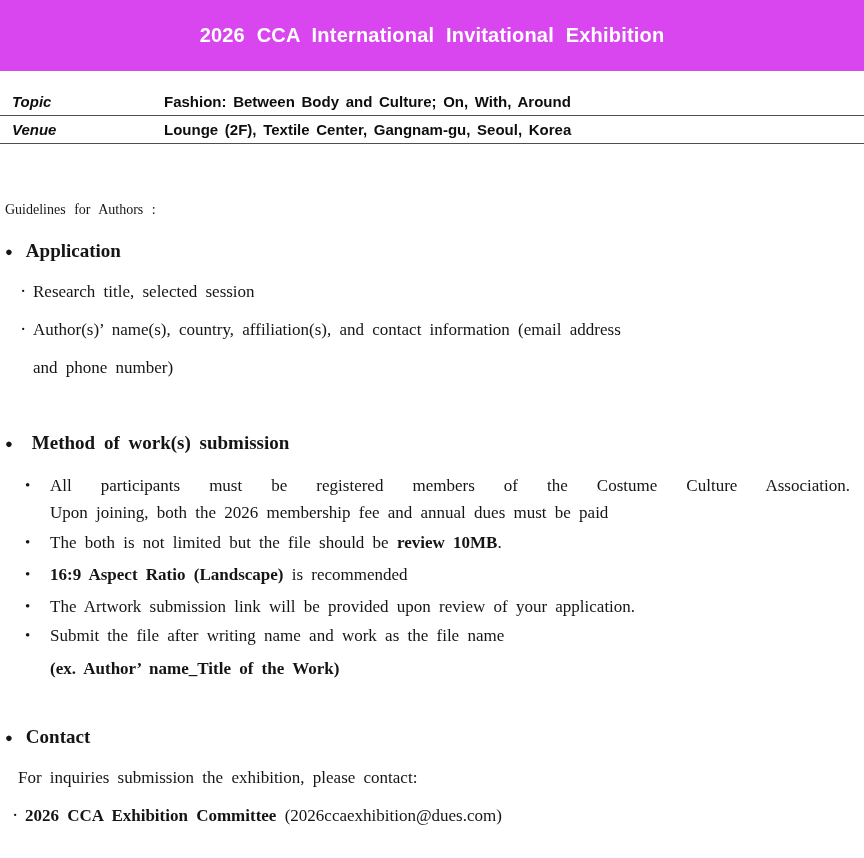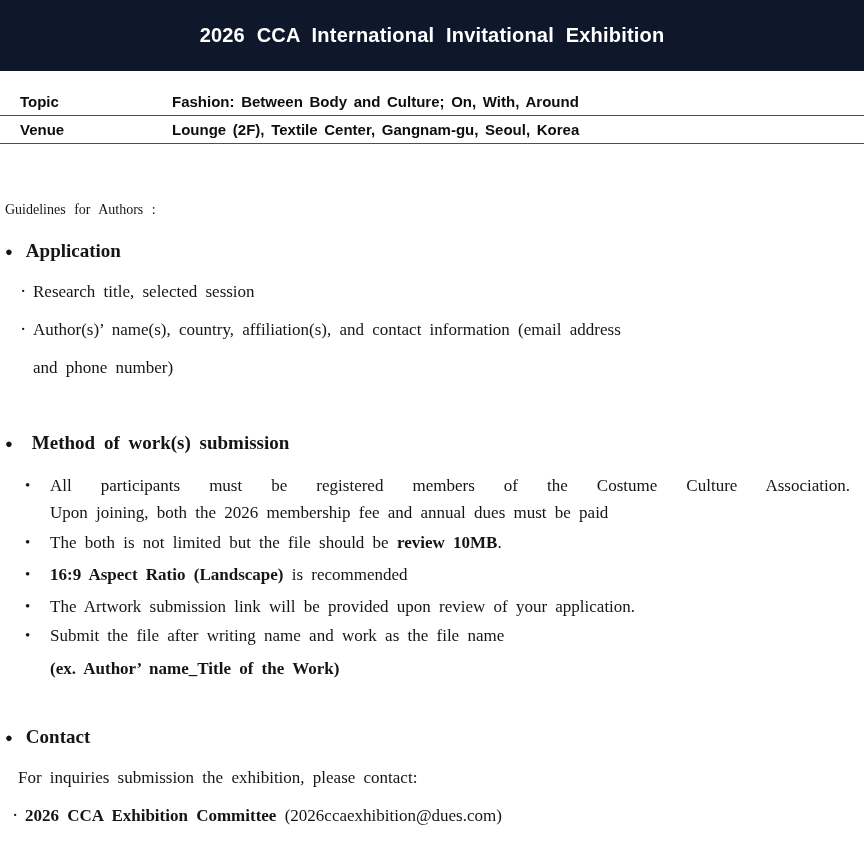--- a/index.html
+++ b/index.html
@@ -12,21 +12,21 @@
     width: 864px;
     height: 858px;
     background: #ffffff;
     overflow: hidden;
     color: #141414;
   }
 
   
   .banner {
     height: 71px;
-    background: #0f172a;
+    background: #d946ef;
     display: flex;
     align-items: center;
     justify-content: center;
   }
   .banner-title {
     color: #ffffff;
     font-family: "Liberation Sans", sans-serif;
     font-weight: bold;
     font-size: 20px;
     word-spacing: 6px;
@@ -40,21 +40,21 @@
     font-weight: bold;
     font-size: 15px;
     color: #0d0d0d;
   }
   .info-row {
     display: flex;
     align-items: center;
     height: 27px;
     border-bottom: 1px solid #4f4f4f;
   }
-  .info-label { width: 152px; padding-left: 20px; flex: none; }
+  .info-label { width: 152px; padding-left: 12px; flex: none; font-style: italic; }
   .info-value { word-spacing: 2.5px; }
 
   
   .content {
     padding: 0 14px 0 5px;
     font-size: 17px;
     word-spacing: 4px;
     color: #151515;
   }
   .guidelines {

